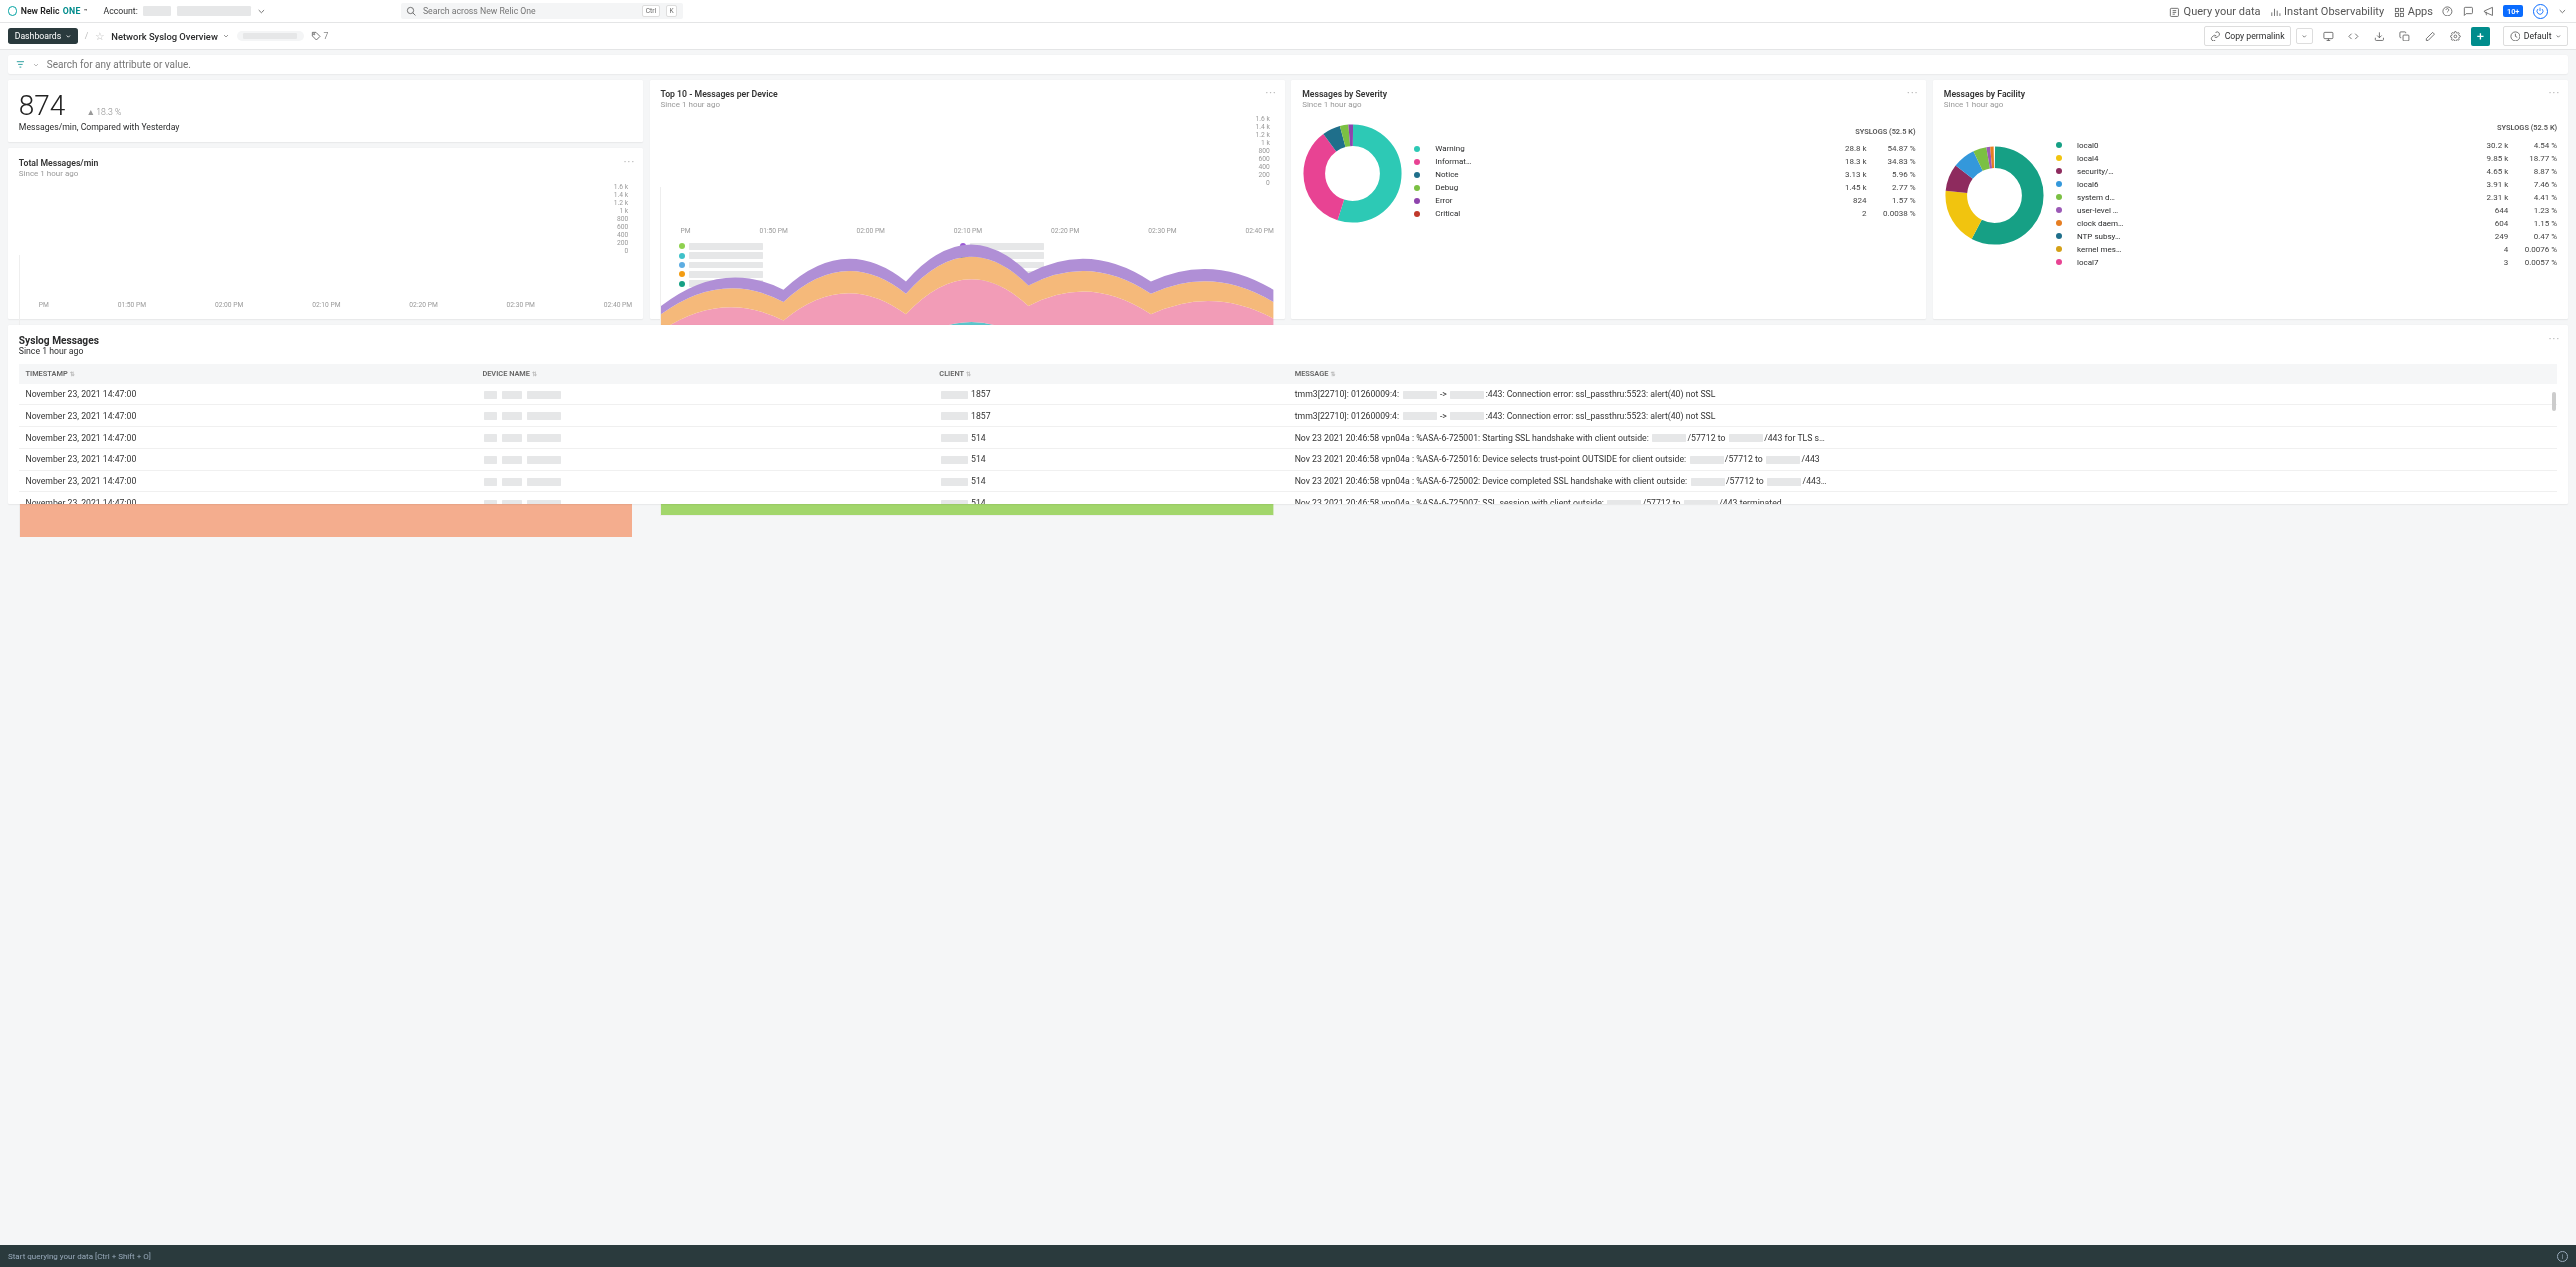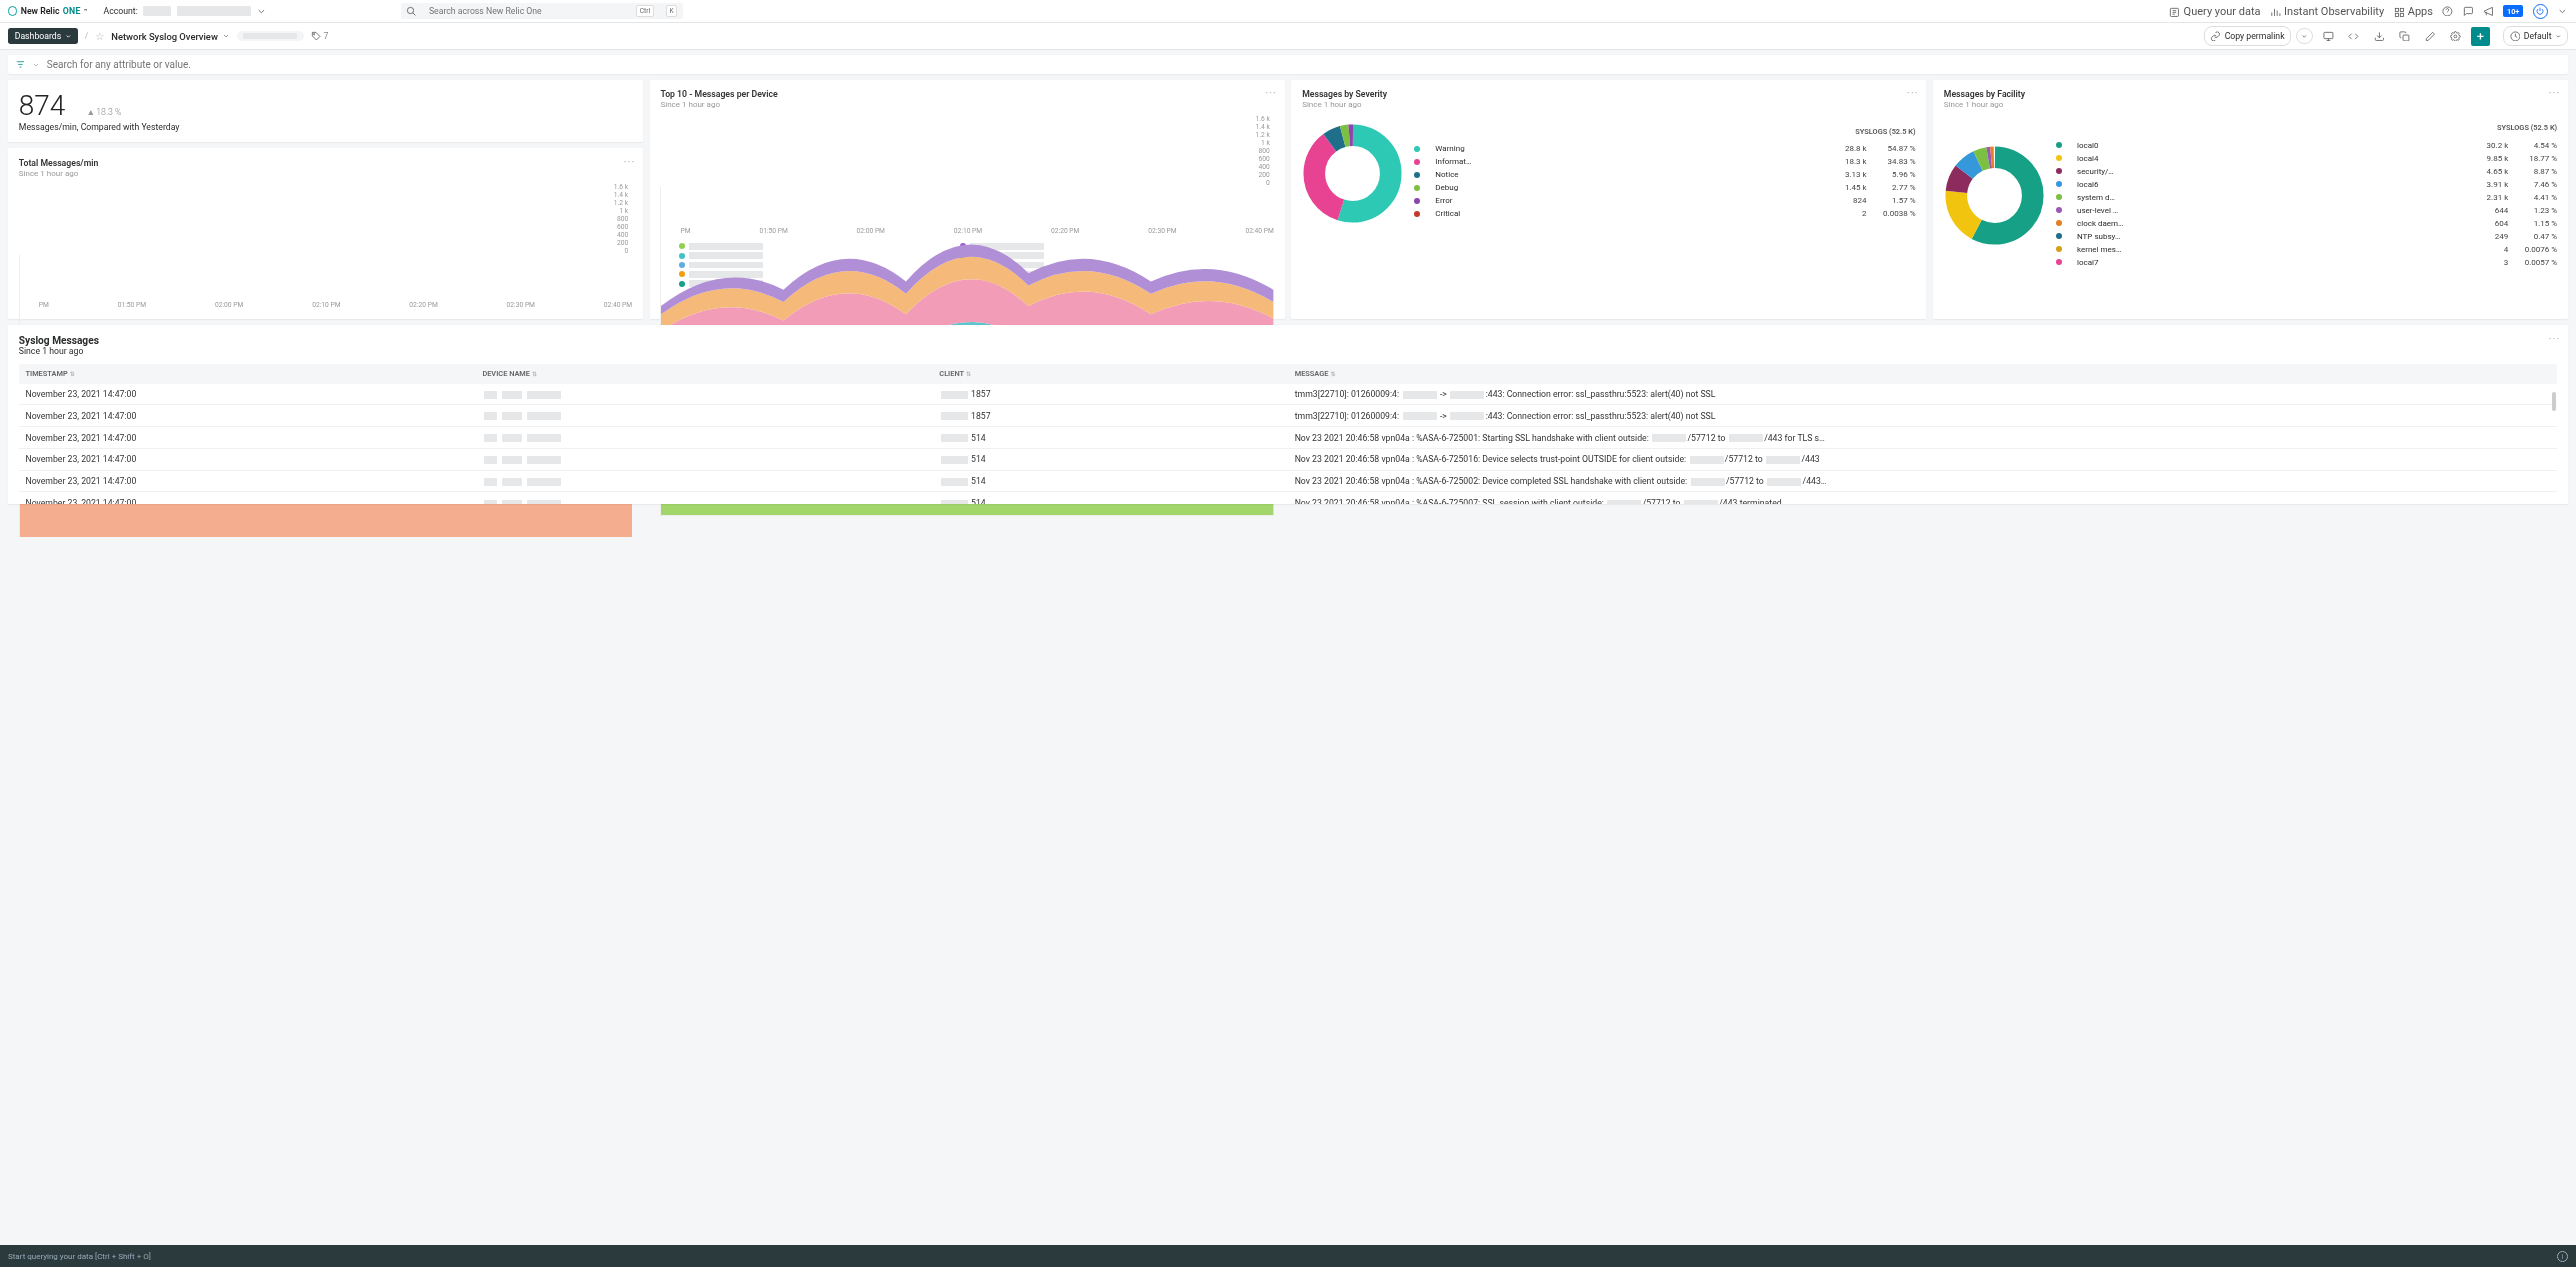--- a/index.html
+++ b/index.html
@@ -4,38 +4,38 @@
 <style>
 * { margin: 0; padding: 0; box-sizing: border-box; font-family: -apple-system, BlinkMacSystemFont, "Segoe UI", Roboto, sans-serif; }
 body { background: #f5f6f7; color: #2a2b2c; font-size: 8.7px; overflow-x: hidden; }
 .topbar { background: #fff; height: 23px; display: flex; align-items: center; padding: 0 8px; border-bottom: 0.7px solid #e4e5e6; }
 .logo { display: flex; align-items: center; gap: 3.4px; font-weight: 600; color: #222; font-size: 8.7px; }
 .logo-icon { width: 9.4px; height: 9.4px; border: 1.3px solid #00a2a2; border-radius: 50%; }
 .logo .one { color: #008c8c; font-weight: 700; letter-spacing: 0.3px; }
 .logo .tm { font-size: 5.4px; vertical-align: super; }
 .account { margin-left: 16px; display: flex; align-items: center; gap: 5.4px; }
 .acct-redact { background: #e6e7e8; height: 9.4px; border-radius: 1.3px; }
-.search { flex: 1; max-width: 282px; margin-left: 134px; display: flex; align-items: center; background: #f4f5f6; border-radius: 2px; padding: 2.7px 5.4px; color: #888; gap: 12px; position: relative; }
+.search { flex: 1; max-width: 282px; margin-left: 134px; display: flex; align-items: center; background: #f4f5f6; border-radius: 2px; padding: 2.7px 5.4px; color: #888; gap: 6px; position: relative; }
 .search input { border: none; background: transparent; flex: 1; outline: none; font-size: 8.7px; }
 .kbd { background: #fff; border: 0.7px solid #ddd; border-radius: 2px; padding: 0.7px 2.7px; font-size: 6.7px; color: #666; }
 .top-right { margin-left: auto; display: flex; align-items: center; gap: 9.4px; color: #555; }
 .top-right .link { display: flex; align-items: flex-end; gap: 3.4px; cursor: pointer; font-size: 11px; }
 .icon-sm { width: 10.8px; height: 10.8px; stroke: #555; fill: none; stroke-width: 1.8; }
 .badge-blue { background: #0a6cff; color: #fff; border-radius: 2px; padding: 1.3px 4px; font-size: 7.4px; font-weight: 600; }
 .user-circle { width: 15px; height: 15px; border: 1.3px solid #0a6cff; border-radius: 50%; display: flex; align-items: center; justify-content: center; }
 
 .toolbar { background: #fff; height: 27px; display: flex; align-items: center; padding: 0 8px; gap: 6.7px; border-bottom: 0.7px solid #e4e5e6; }
 .btn-dark { background: #2a3a3d; color: #fff; border-radius: 2.7px; padding: 3.4px 6.7px; display: flex; align-items: center; gap: 3.4px; font-size: 8.7px; cursor: pointer; }
 .crumb-sep { color: #bbb; }
 .star { color: #bbb; font-size: 10.8px; cursor: pointer; }
 .dash-title { font-weight: 500; font-size: 9.4px; display: flex; align-items: center; gap: 4px; }
 .pill { background: #f4f5f6; border-radius: 8px; padding: 2px 6.7px; display: flex; align-items: center; gap: 4px; font-size: 8px; }
 .tag { color: #888; display: flex; align-items: center; gap: 2px; }
 .toolbar-right { margin-left: auto; display: flex; align-items: center; gap: 5.4px; }
-.btn-light { background: #fff; border: 0.7px solid #ddd; border-radius: 8px; padding: 3.4px 5.4px; display: flex; align-items: center; gap: 3.4px; cursor: pointer; font-size: 8.7px; }
+.btn-light { background: #fff; border: 0.7px solid #ddd; border-radius: 2px; padding: 3.4px 5.4px; display: flex; align-items: center; gap: 3.4px; cursor: pointer; font-size: 8.7px; }
 .btn-icon { width: 20px; height: 20px; display: flex; align-items: center; justify-content: center; cursor: pointer; border-radius: 2px; }
 .btn-teal { background: #008c8c; color: #fff; width: 19px; height: 19px; border-radius: 2px; display: flex; align-items: center; justify-content: center; cursor: pointer; }
 
 .filterbar { background: #fff; margin: 5.4px 8px; border-radius: 2px; padding: 4px 6.7px; display: flex; align-items: center; gap: 6.7px; box-shadow: 0 0.7px 1.3px rgba(0,0,0,0.05); }
 .filterbar input { border: none; outline: none; flex: 1; font-size: 10px; }
 
 .grid { display: grid; grid-template-columns: repeat(4, 1fr); gap: 6.7px; padding: 0 8px 6.7px; }
 .card { background: #fff; border-radius: 1.3px; padding: 9.4px 10.8px; box-shadow: 0 0.7px 1.3px rgba(0,0,0,0.06); position: relative; min-height: 229px; }
 .card-menu { position: absolute; top: 6.7px; right: 8px; color: #bbb; font-size: 12px; letter-spacing: 0.7px; cursor: pointer; }
 .card h3 { font-size: 8.7px; font-weight: 600; color: #333; }

